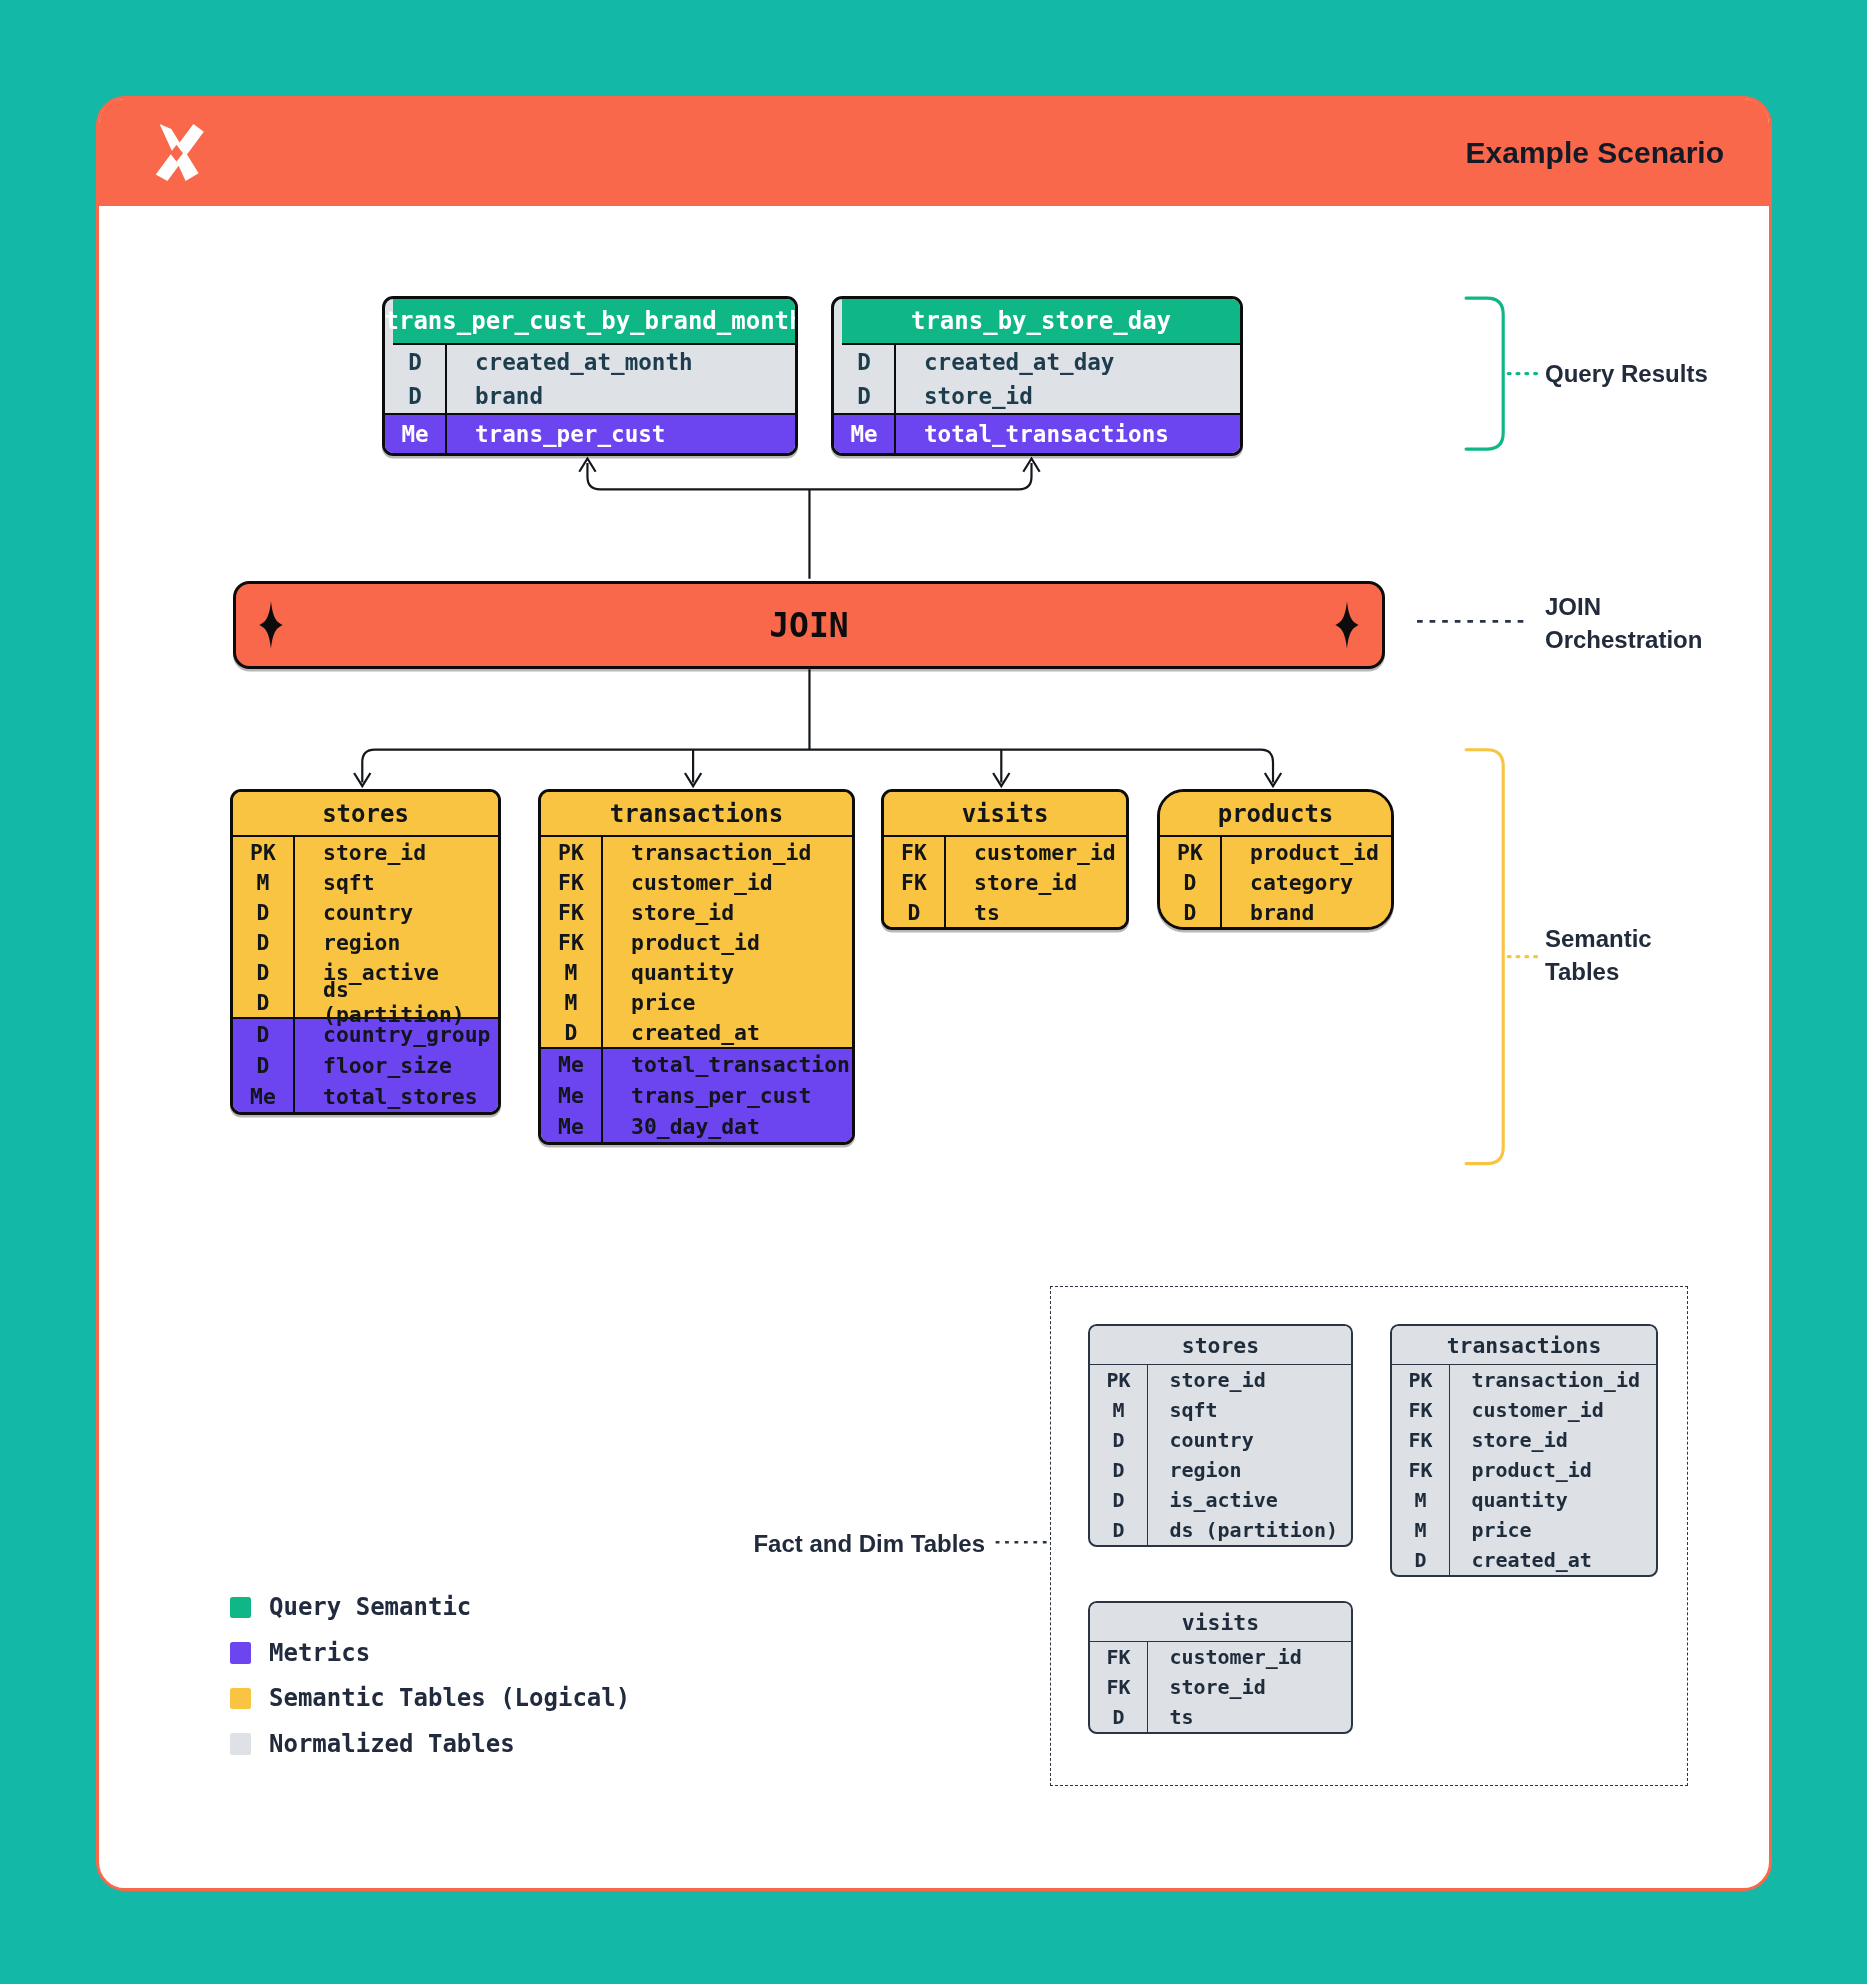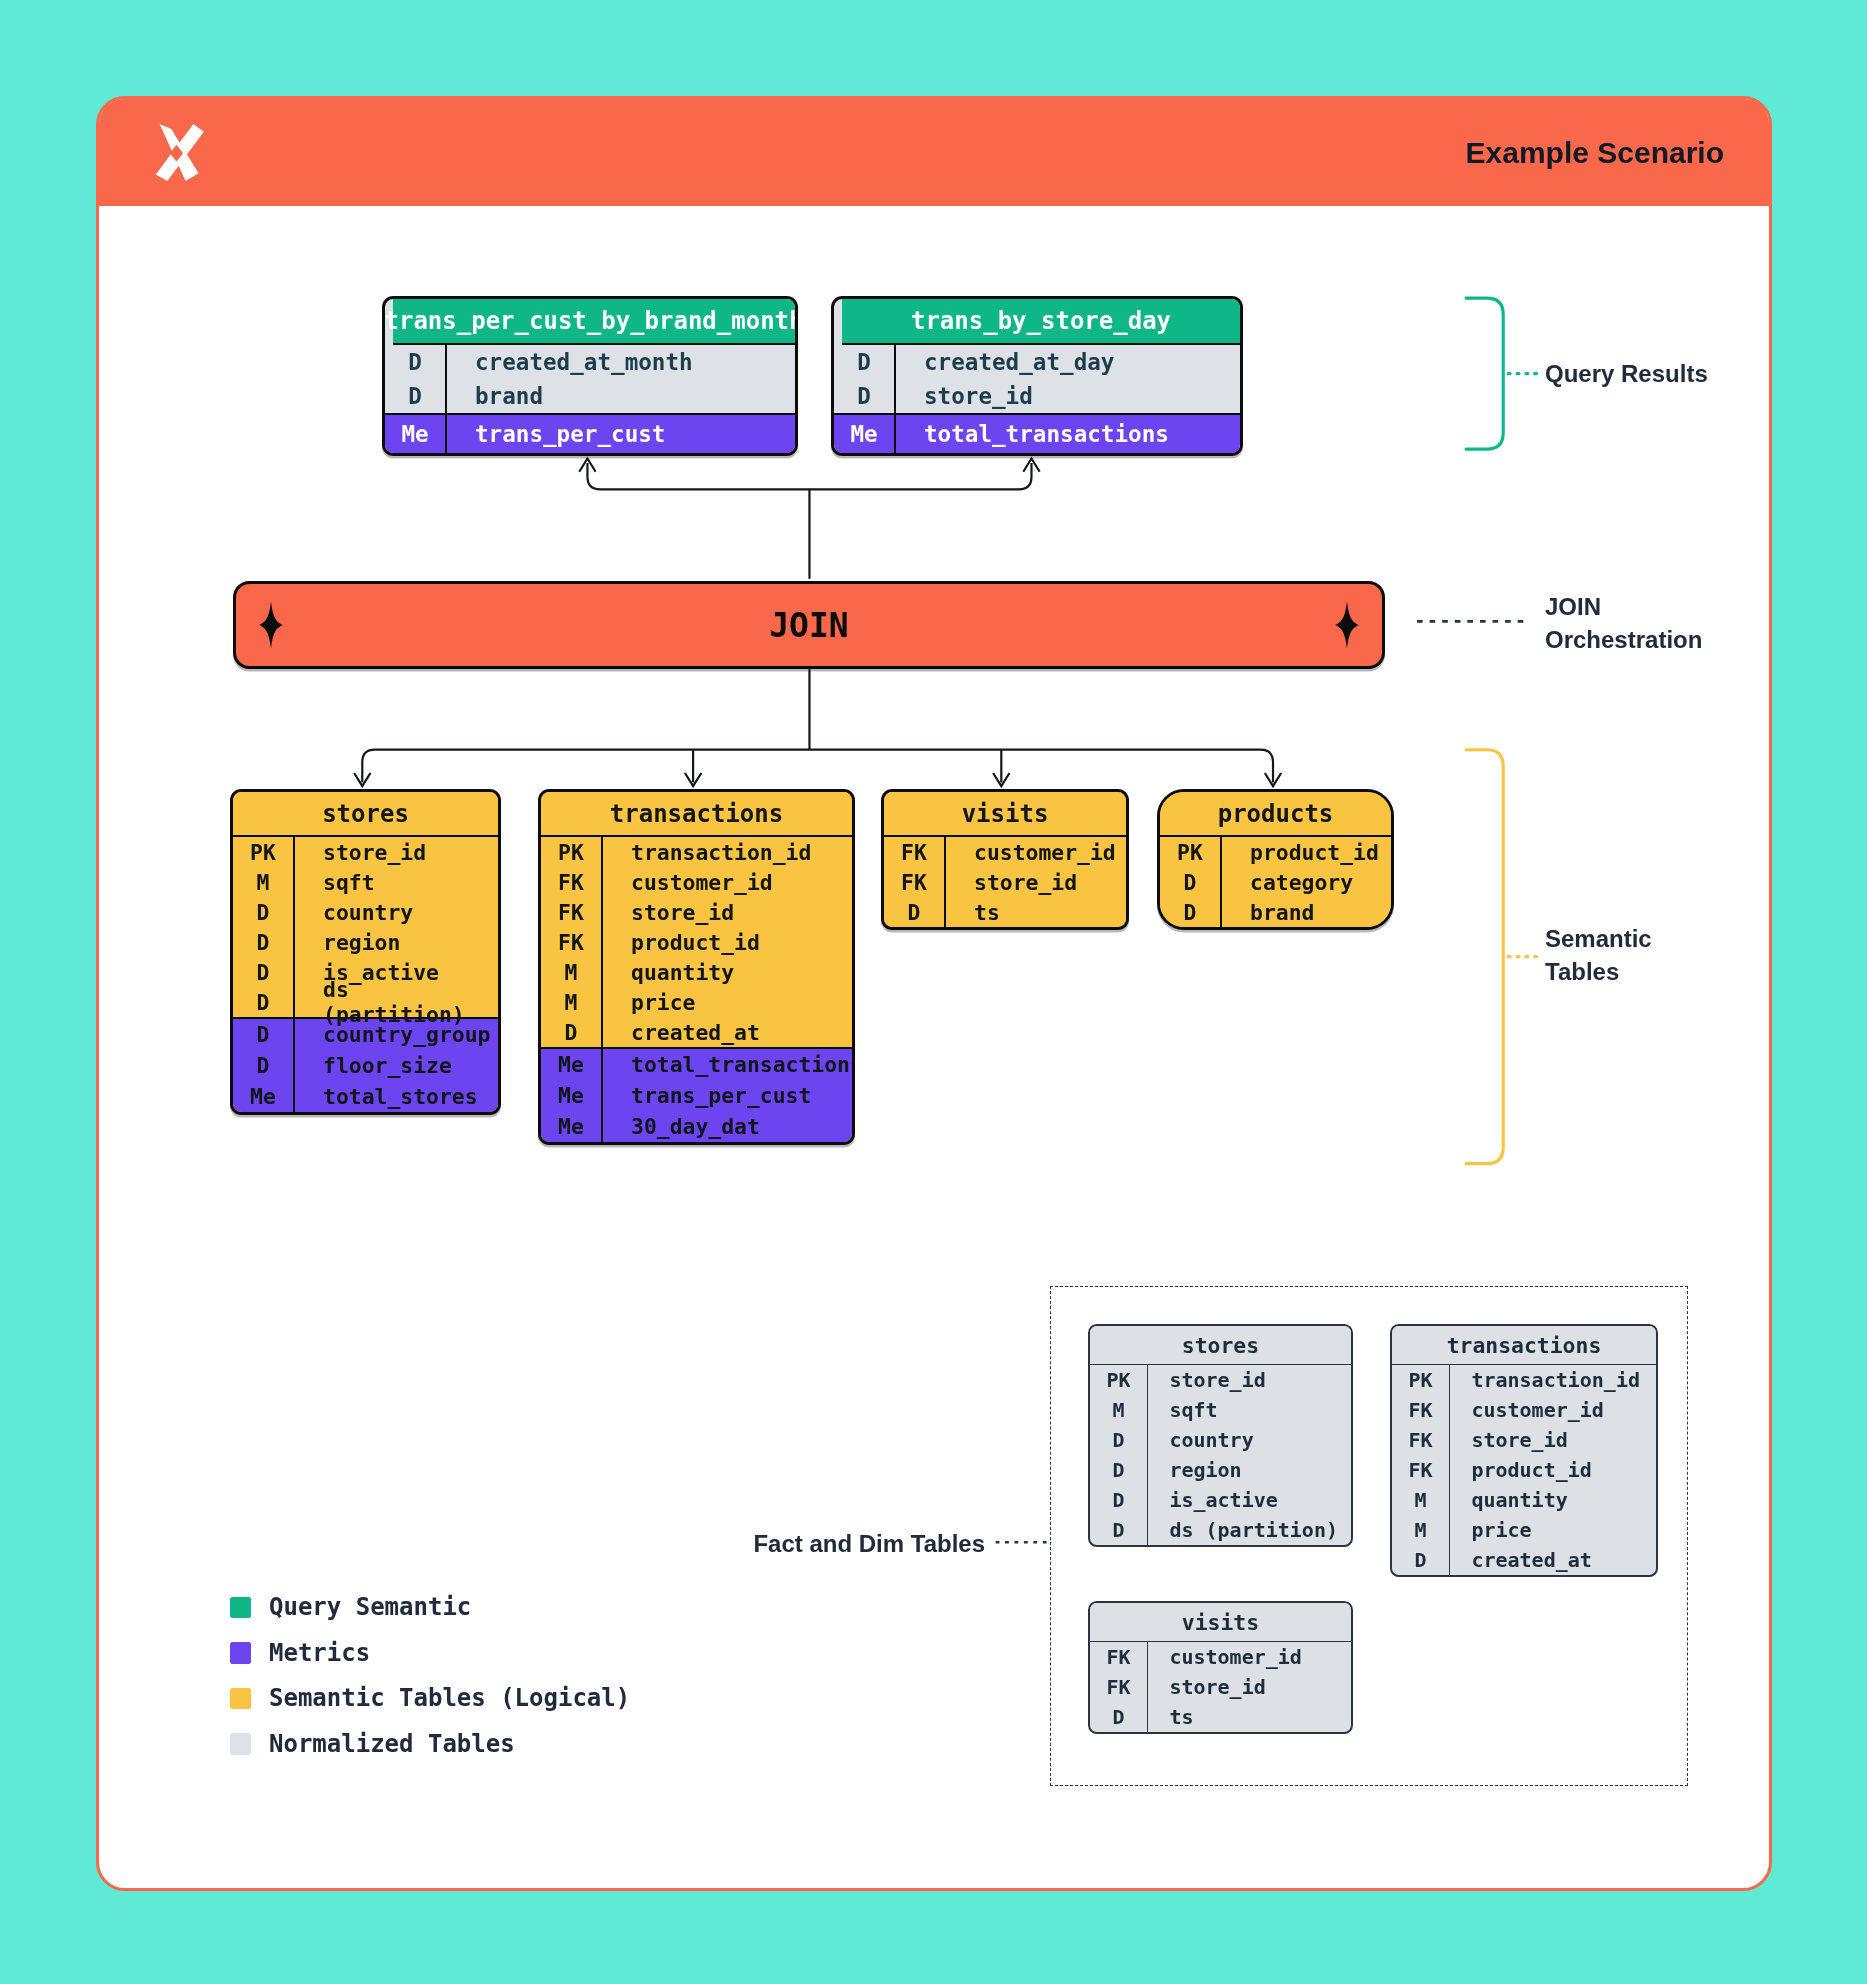--- a/index.html
+++ b/index.html
@@ -1,16 +1,16 @@
 <!DOCTYPE html>
 <html style="font-size:10px"><head>
 <meta charset="utf-8">
 <style>
   html,body{margin:0;padding:0;background:#ffffff;}
-  .canvas{position:relative;width:1868px;height:1985px;background:#5eead4;overflow:hidden;
+  .canvas{position:relative;width:1868px;height:1985px;background:#14b8a6;overflow:hidden;
           font-family:"DejaVu Sans Mono",monospace;}
   
   .card{position:absolute;left:96px;top:96px;width:1670px;height:1789px;
         border:3.1px solid #F9684A;border-radius:29px;background:#ffffff;}
   .card-header{position:absolute;left:0;top:0;right:0;height:107px;background:#F9684A;
         border-radius:25px 25px 0 0;display:flex;align-items:center;justify-content:space-between;
         padding:0 45px;box-sizing:border-box;}
   .card-title{font-family:"Liberation Sans",sans-serif;font-weight:bold;font-size:30px;color:#131A26;}
   
   svg.connectors{position:absolute;left:0;top:0;pointer-events:none;}

